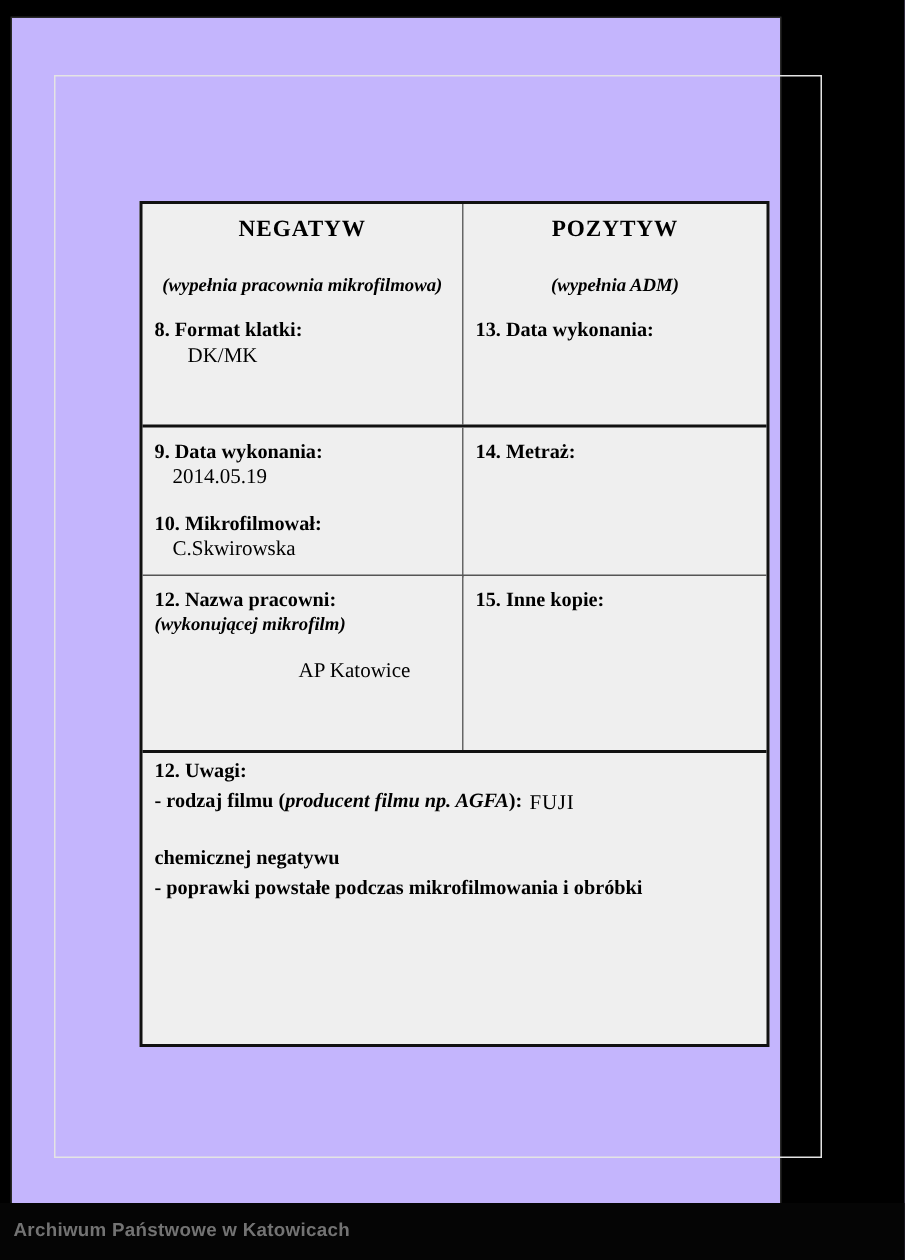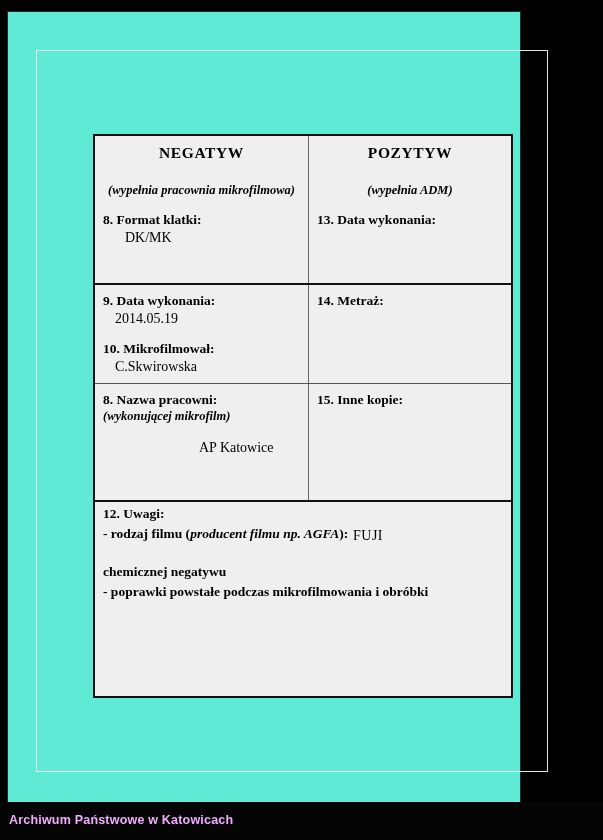--- a/index.html
+++ b/index.html
@@ -15,21 +15,21 @@
     font-family: "Liberation Serif", serif;
   }
 
   
   #scan-page {
     position: absolute;
     left: 8px;
     top: 12px;
     width: 512px;
     height: 790px;
-    background: #5eead4;
+    background: #c4b5fd;
     box-shadow: 0 0 0 1px #2a2a2a;
   }
   
   #page-frame {
     position: absolute;
     left: 28px;
     top: 38px;
     width: 512px;
     height: 722px;
     border: 1px solid #e4e4e4;
@@ -154,21 +154,21 @@
     left: 0;
     bottom: 0;
     width: 603px;
     height: 38px;
     background: #050505;
   }
   #footer-text {
     position: absolute;
     left: 9px;
     top: 11px;
-    color: #f0abfc;
+    color: #737373;
     font-family: "Liberation Sans", sans-serif;
     font-size: 12.5px;
     font-weight: bold;
     letter-spacing: 0.2px;
   }
 </style>
 </head>
 <body>
 
 <div id="scan-page">
@@ -200,21 +200,21 @@
         <div class="entry-indent">C.Skwirowska</div>
       </div>
       <div class="cell-right">
         <div class="field-label-tight">14. Metraż:</div>
         <div class="entry"></div>
       </div>
     </div>
 
     <div class="trow" id="row-3">
       <div class="cell-left">
-        <div class="field-label-tight">8. Nazwa pracowni:</div>
+        <div class="field-label-tight">12. Nazwa pracowni:</div>
         <div class="field-sub">(wykonującej mikrofilm)</div>
         <div class="entry-center">AP Katowice</div>
       </div>
       <div class="cell-right">
         <div class="field-label-tight">15. Inne kopie:</div>
         <div class="entry"></div>
       </div>
     </div>
 
     <div class="trow" id="row-4">

